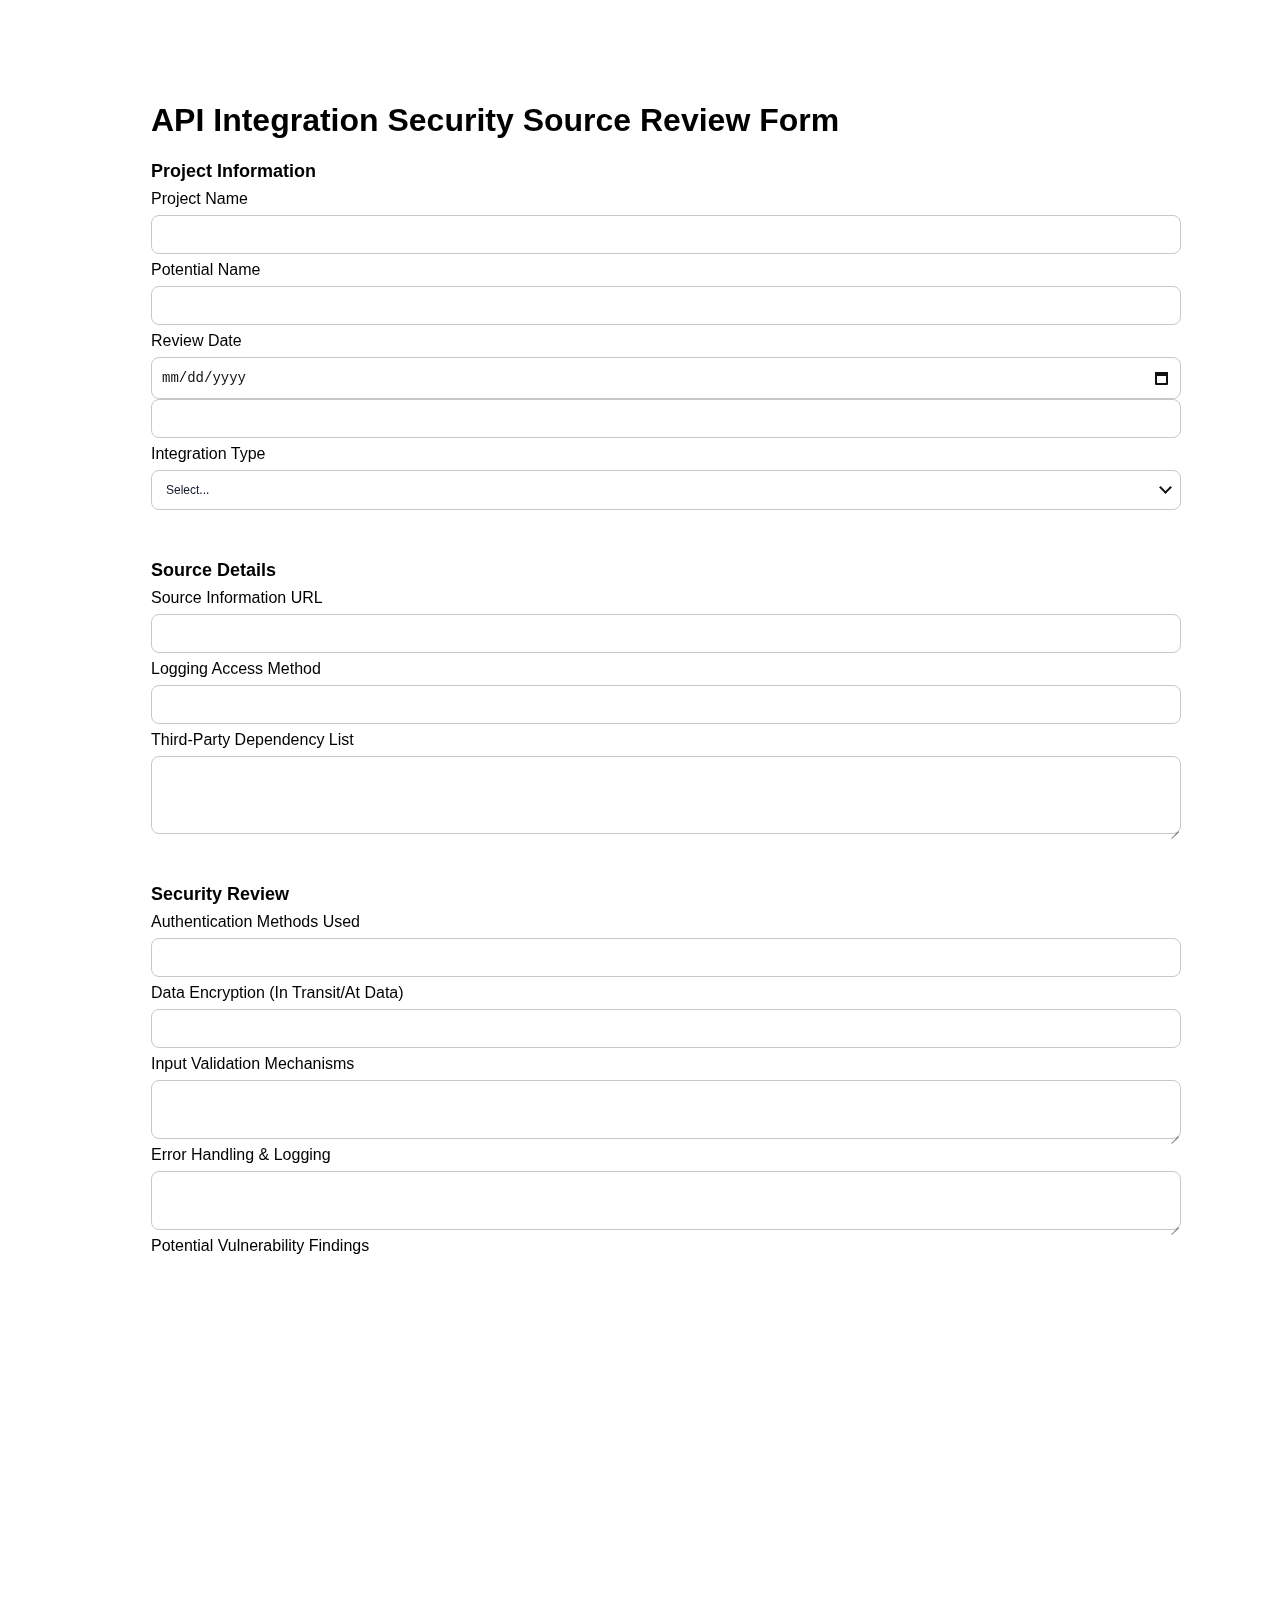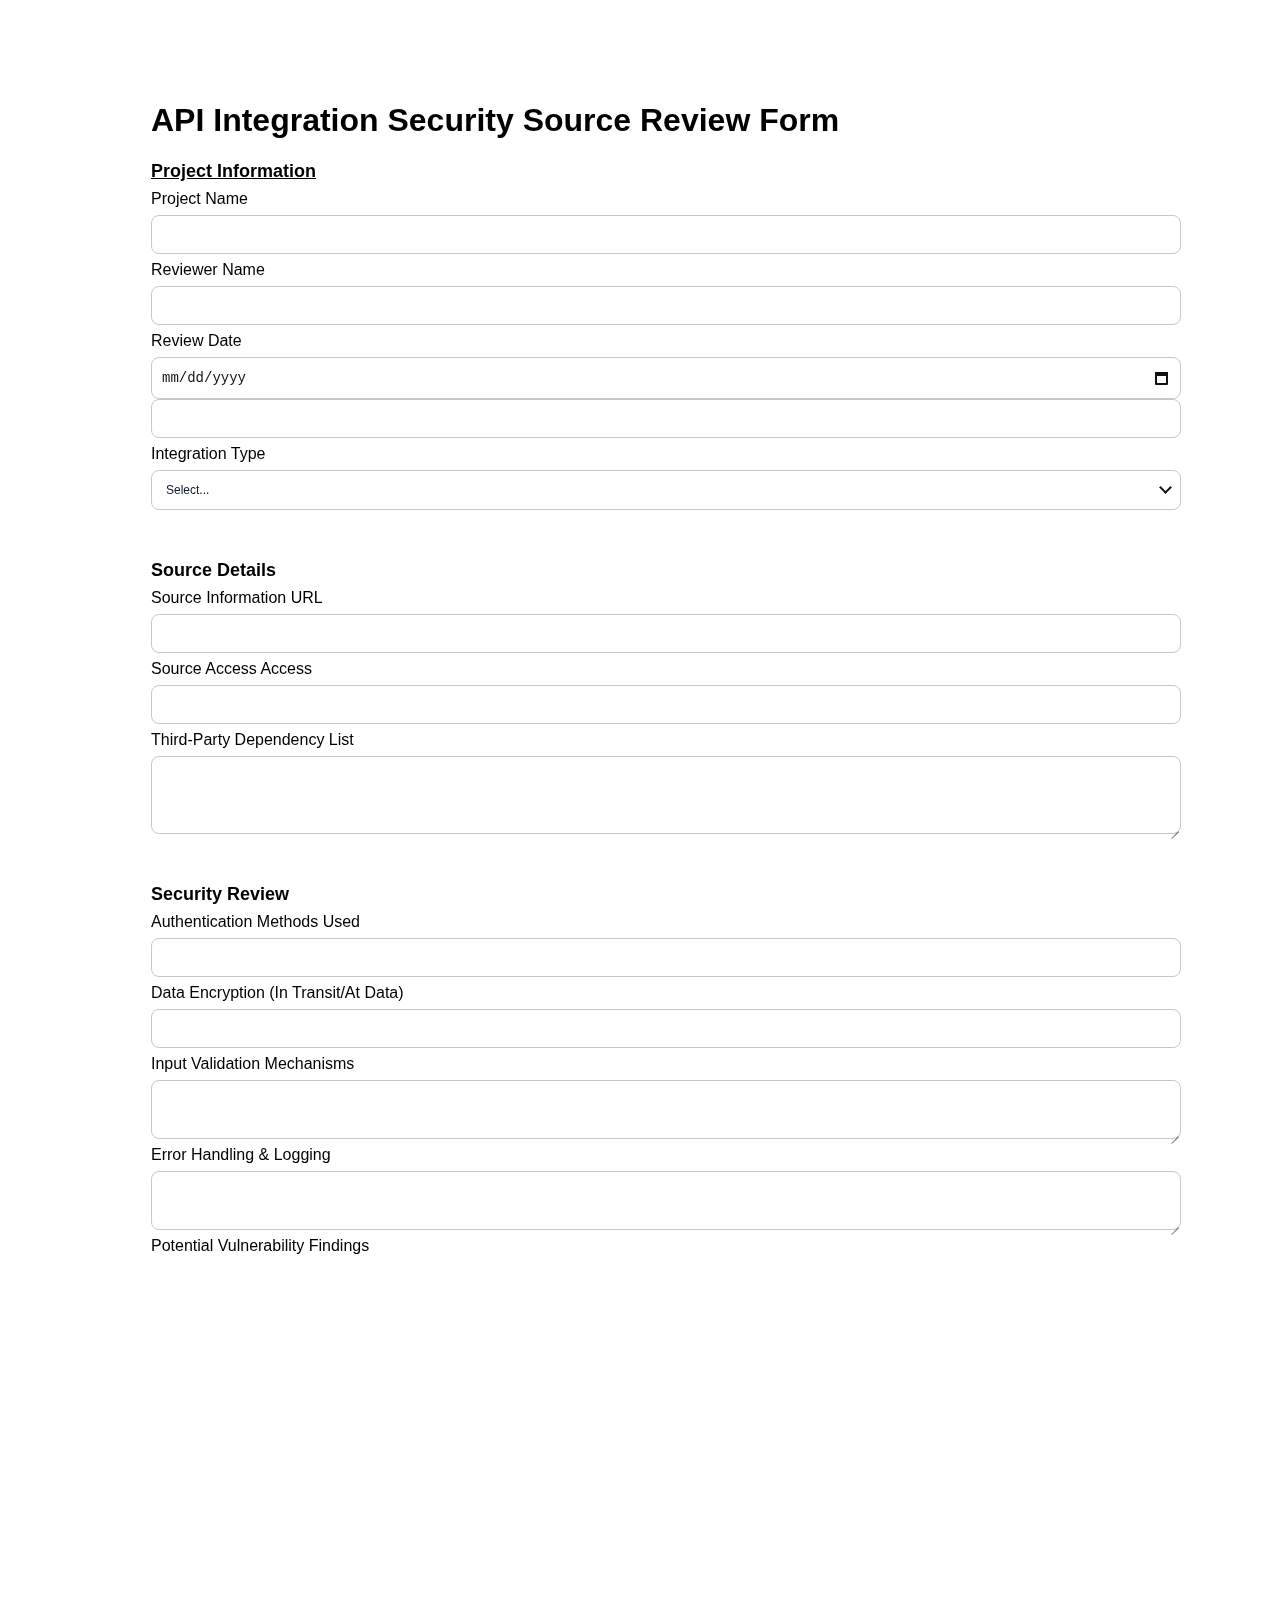--- a/index.html
+++ b/index.html
@@ -25,21 +25,21 @@
   h1 {
     font-size: 32px; font-weight: bold;
     margin: 0 0 0 0; line-height: 48px;
     letter-spacing: 0px;
   }
   .section { margin: 0; }
   .section h2 {
     font-size: 18px; font-weight: bold; margin: 0;
     line-height: 24px;
   }
-  .section-project h2 { margin-top: 15px; text-decoration: underline; }
+  .section-project h2 { margin-top: 15px; }
   .section-source h2 { margin-top: 48px; }
   .section-security h2 { margin-top: 48px; }
   label.field-label {
     display: block;
     font-size: 16px; line-height: 20px;
     margin-top: 6px; margin-bottom: 6px;
   }
   .control {
     box-sizing: border-box;
     width: 1030px;
@@ -97,21 +97,21 @@
 <div class="viewport">
   <div class="container">
     <h1>API Integration Security Source Review Form</h1>
 
     <div class="section section-project">
       <h2>Project Information</h2>
 
       <label class="field-label">Project Name</label>
       <div class="control text-input"></div>
 
-      <label class="field-label">Reviewer Name</label>
+      <label class="field-label">Potential Name</label>
       <div class="control text-input"></div>
 
       <label class="field-label">Review Date</label>
       <div class="control date-input">
         <span class="date-placeholder">mm/dd/yyyy</span>
         <span class="calendar-icon"></span>
       </div>
 
       <div class="control text-input"></div>
 
@@ -121,21 +121,21 @@
         <span class="chevron-icon"></span>
       </div>
     </div>
 
     <div class="section section-source">
       <h2>Source Details</h2>
 
       <label class="field-label">Source Information URL</label>
       <div class="control text-input"></div>
 
-      <label class="field-label">Source Access Access</label>
+      <label class="field-label">Logging Access Method</label>
       <div class="control text-input"></div>
 
       <label class="field-label">Third-Party Dependency List</label>
       <div class="control textarea textarea-lg">
         <span class="resize-handle"></span>
       </div>
     </div>
 
     <div class="section section-security">
       <h2>Security Review</h2>

